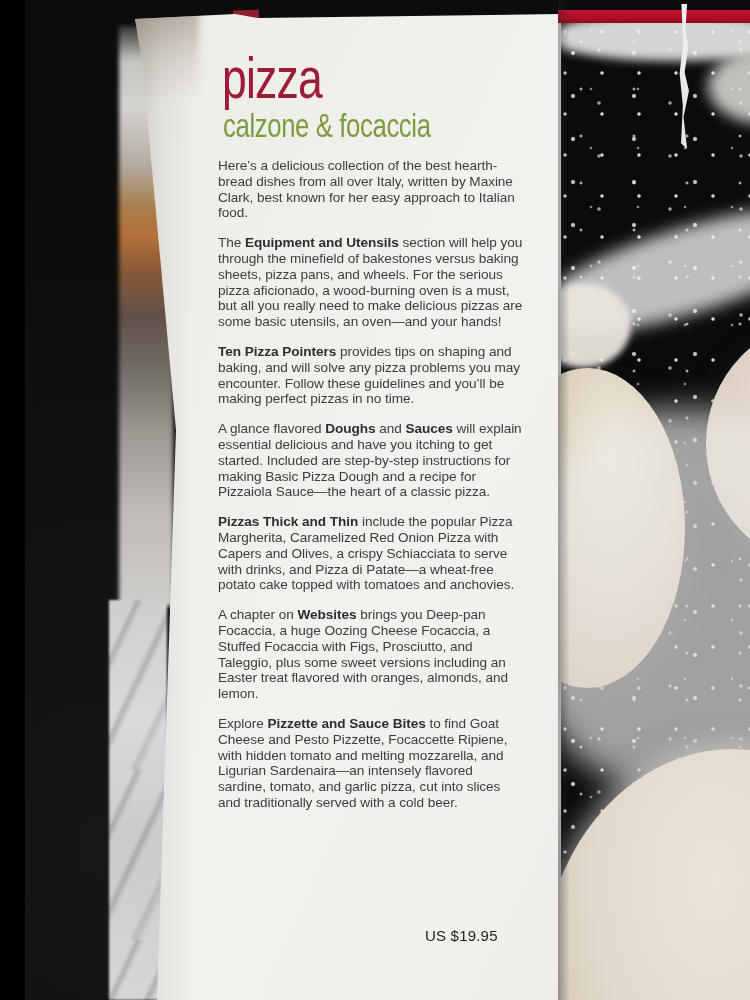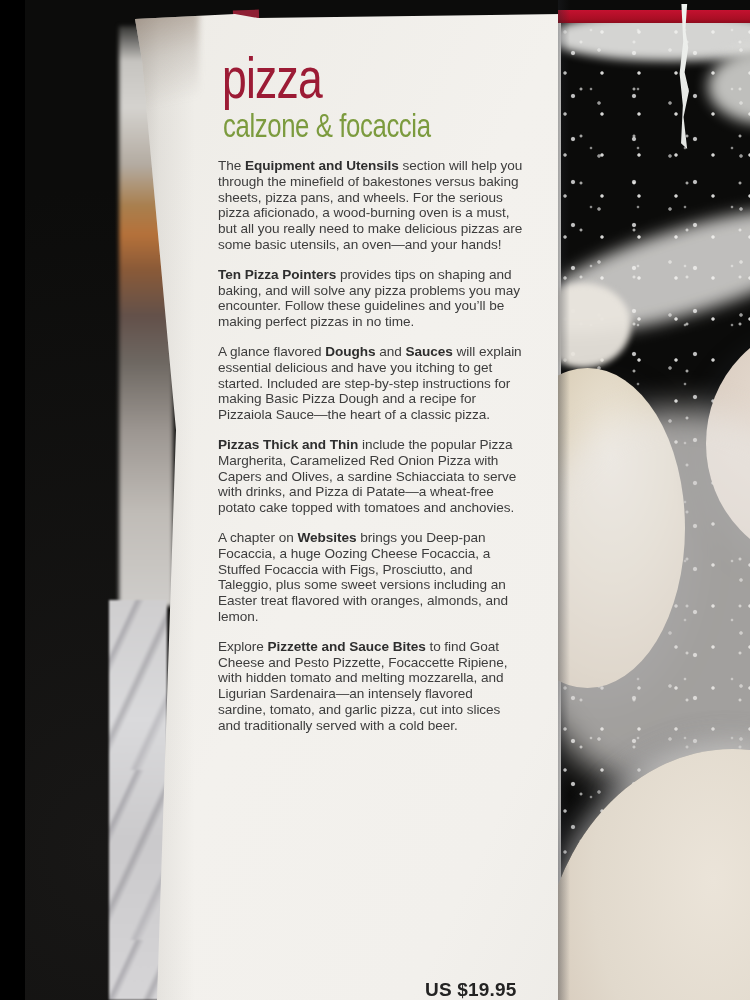--- a/index.html
+++ b/index.html
@@ -58,22 +58,22 @@
     font-size:33px;line-height:1;font-weight:400;color:#7c9b3e;
     letter-spacing:-.5px;transform:scaleX(.78);transform-origin:left top;white-space:nowrap;
   }
   .body{
     position:absolute;left:193px;top:158px;width:305px;
     font-size:13.6px;line-height:15.8px;color:#3d3d3d;letter-spacing:-.05px;
   }
   .body p{margin:0 0 14px 0;}
   .body .b{font-weight:700;color:#2e2e2e;}
   .price{
-    position:absolute;left:400px;top:979px;
-    font-size:19px;font-weight:700;color:#232323;letter-spacing:.2px;white-space:nowrap;
+    position:absolute;left:400px;top:927px;
+    font-size:15px;font-weight:400;color:#232323;letter-spacing:.2px;white-space:nowrap;
   }
   
   .cover-photo{position:absolute;left:533px;top:0;width:217px;height:1000px;background:#0b0b0a;}
   .red-strip{position:absolute;left:0;top:10px;width:100%;height:13px;z-index:2;
     background:linear-gradient(180deg,#c41230 0%,#a90e24 70%,#8d0b1d 100%);}
   .photo-area{
     position:absolute;left:0;top:23px;width:100%;height:977px;overflow:hidden;z-index:1;
     background:linear-gradient(178deg,
       #aab0b6 0%, #5d6470 5%, #555c68 12%, #596069 22%, #6a707a 30%,
       #949aa1 38%, #8e939a 46%, #a8abb0 56%, #b2b4b8 66%, #9fa3aa 76%,
@@ -148,23 +148,24 @@
     </div>
     <div class="flap-shadow"></div>
     <div class="tear"></div>
   </div>
 
   <div class="flap">
     <div class="fold-shade"></div>
     <div class="title">pizza</div>
     <div class="subtitle">calzone &amp; focaccia</div>
     <div class="body">
+        <p><span>Here’s a delicious collection of the best hearth-bread dishes from all over Italy, written by Maxine Clark, best known for her easy approach to Italian food.</span></p>
         <p><span>The </span><span class="b">Equipment and Utensils</span><span> section will help you through the minefield of bakestones versus baking sheets, pizza pans, and wheels. For the serious pizza aficionado, a wood-burning oven is a must, but all you really need to make delicious pizzas are some basic utensils, an oven—and your hands!</span></p>
         <p><span class="b">Ten Pizza Pointers</span><span> provides tips on shaping and baking, and will solve any pizza problems you may encounter. Follow these guidelines and you’ll be making perfect pizzas in no time.</span></p>
         <p><span>A glance flavored </span><span class="b">Doughs</span><span> and </span><span class="b">Sauces</span><span> will explain essential delicious and have you itching to get started. Included are step-by-step instructions for making Basic Pizza Dough and a recipe for Pizzaiola Sauce—the heart of a classic pizza.</span></p>
-        <p><span class="b">Pizzas Thick and Thin</span><span> include the popular Pizza Margherita, Caramelized Red Onion Pizza with Capers and Olives, a sardine Schiacciata to serve with drinks, and Pizza di Patate—a wheat-free potato cake topped with tomatoes and anchovies.</span></p>
+        <p><span class="b">Pizzas Thick and Thin</span><span> include the popular Pizza Margherita, Caramelized Red Onion Pizza with Capers and Olives, a crispy Schiacciata to serve with drinks, and Pizza di Patate—a wheat-free potato cake topped with tomatoes and anchovies.</span></p>
         <p><span>A chapter on </span><span class="b">Websites</span><span> brings you Deep-pan Focaccia, a huge Oozing Cheese Focaccia, a Stuffed Focaccia with Figs, Prosciutto, and Taleggio, plus some sweet versions including an Easter treat flavored with oranges, almonds, and lemon.</span></p>
         <p><span>Explore </span><span class="b">Pizzette and Sauce Bites</span><span> to find Goat Cheese and Pesto Pizzette, Focaccette Ripiene, with hidden tomato and melting mozzarella, and Ligurian Sardenaira—an intensely flavored sardine, tomato, and garlic pizza, cut into slices and traditionally served with a cold beer.</span></p>
       </div>
     <div class="price">US $19.95</div>
   </div>
 
 </div>
 
 </body></html>

